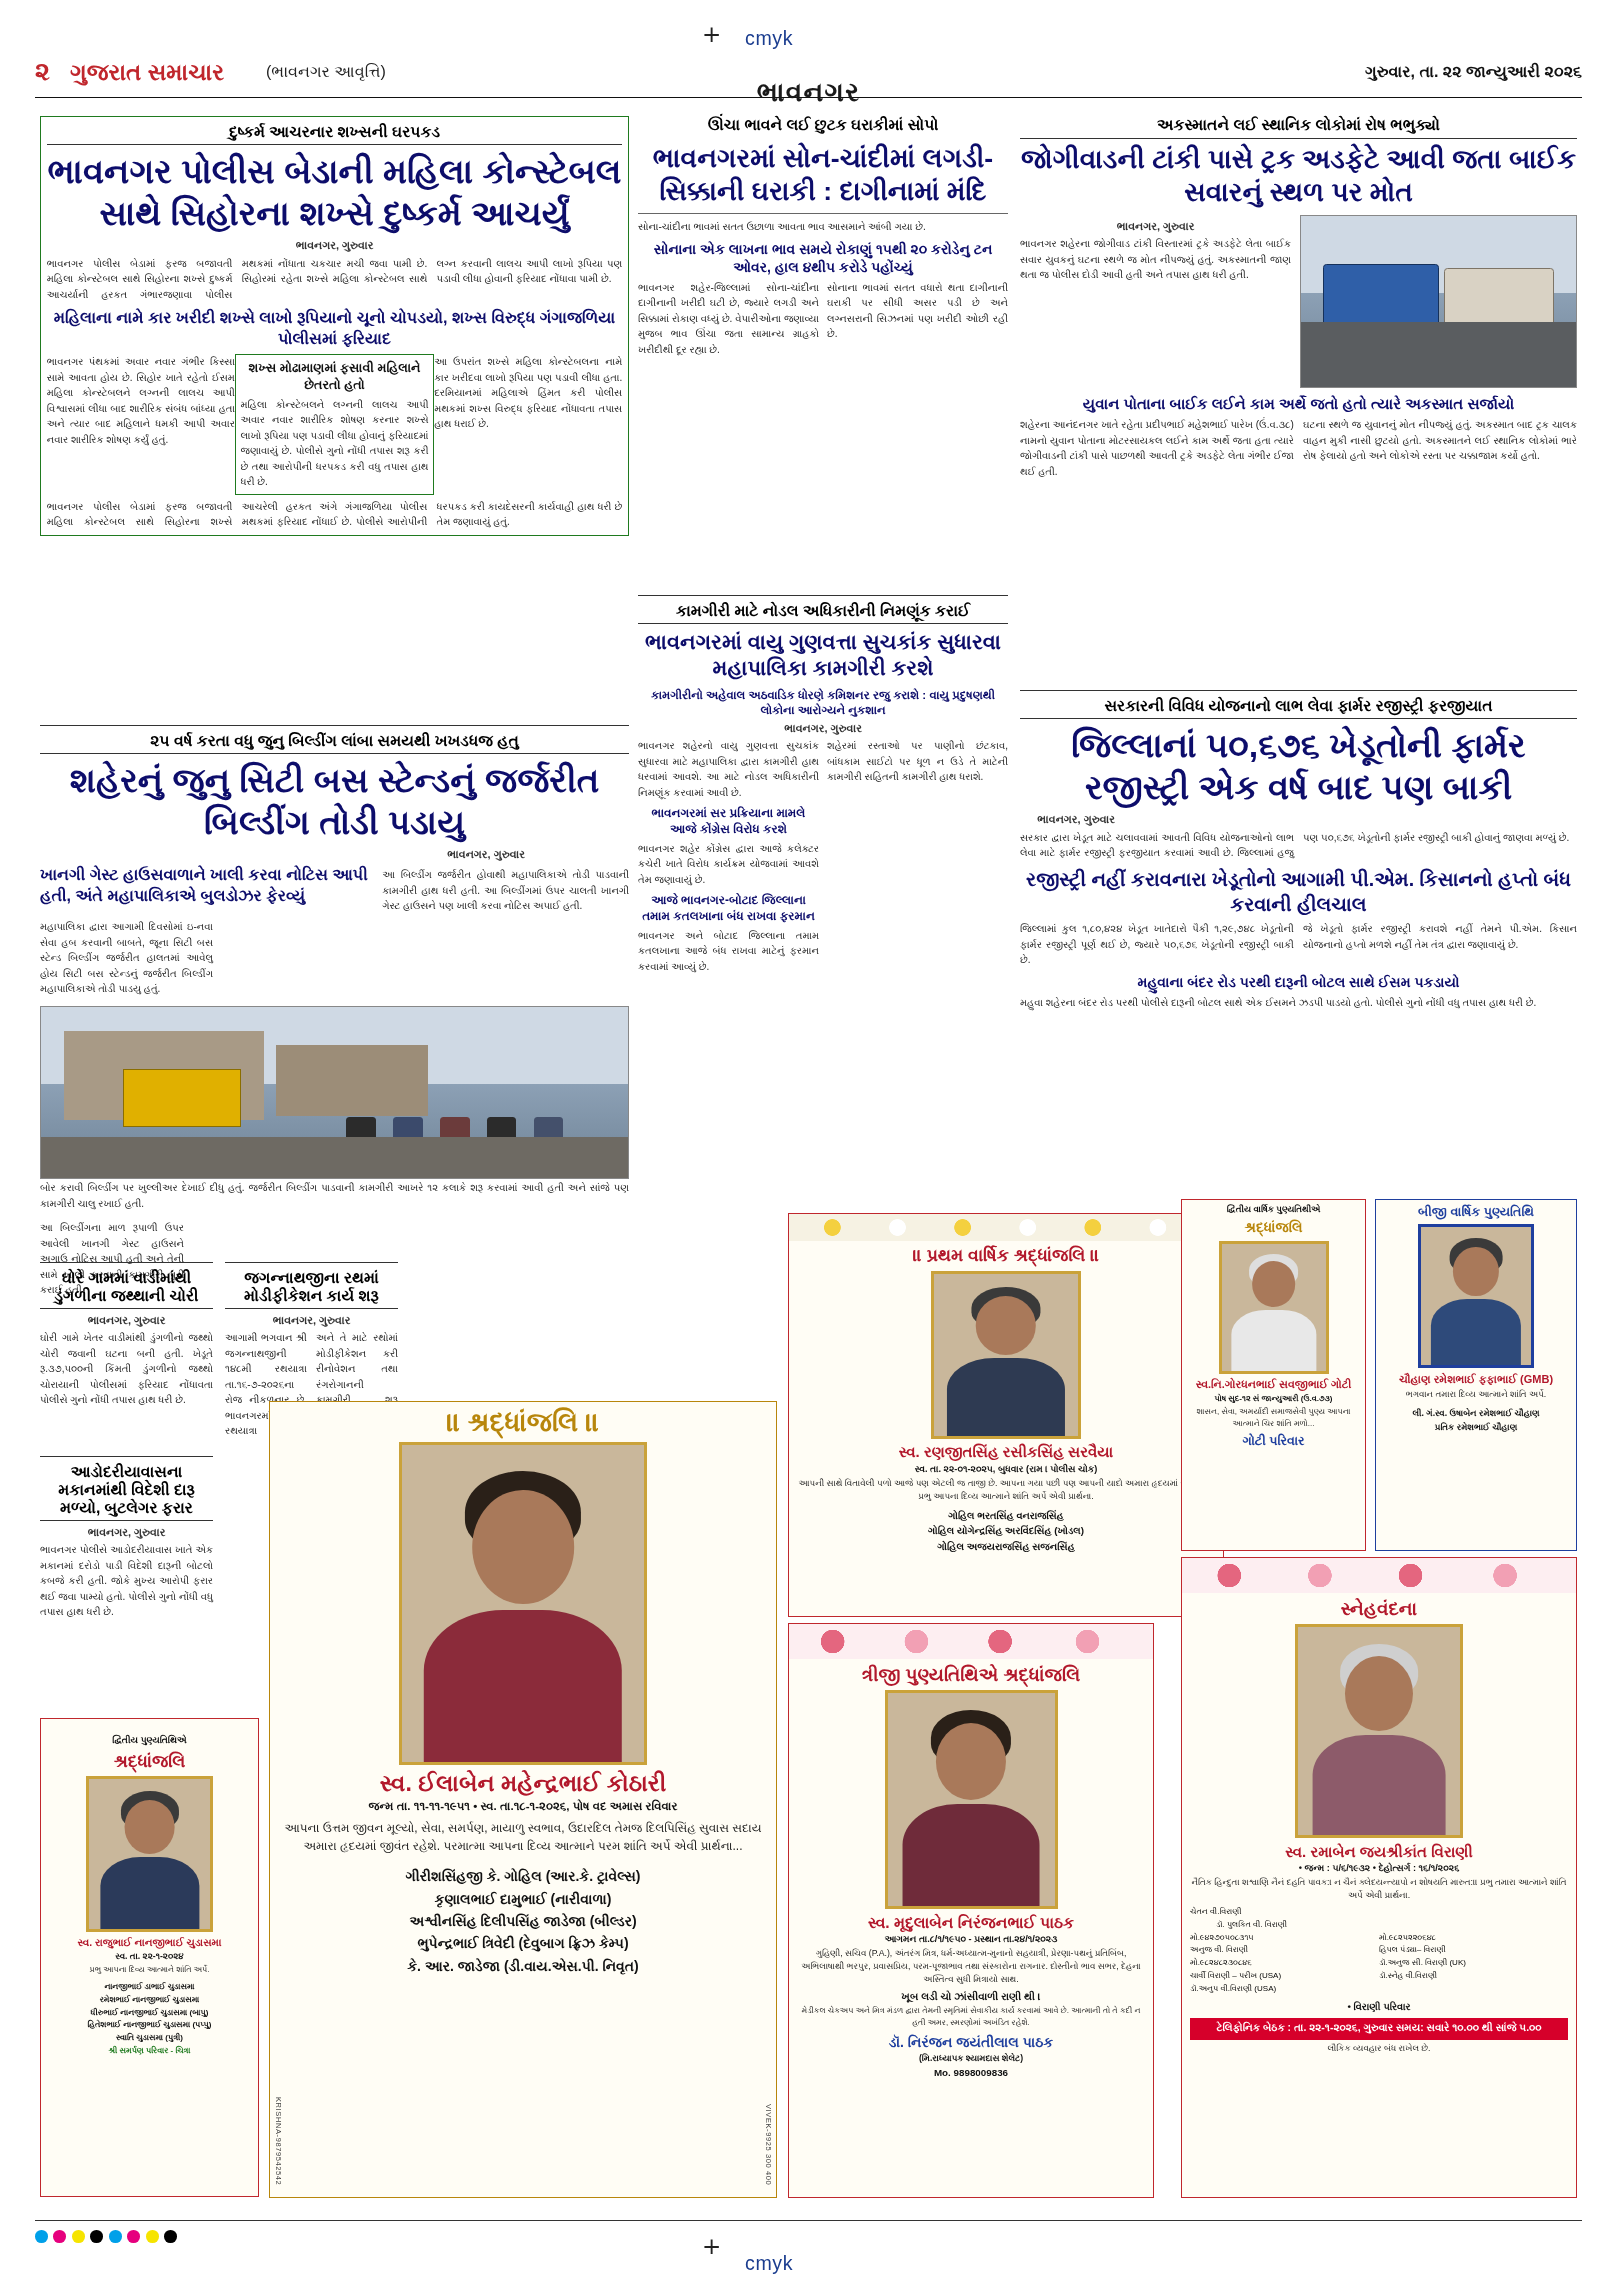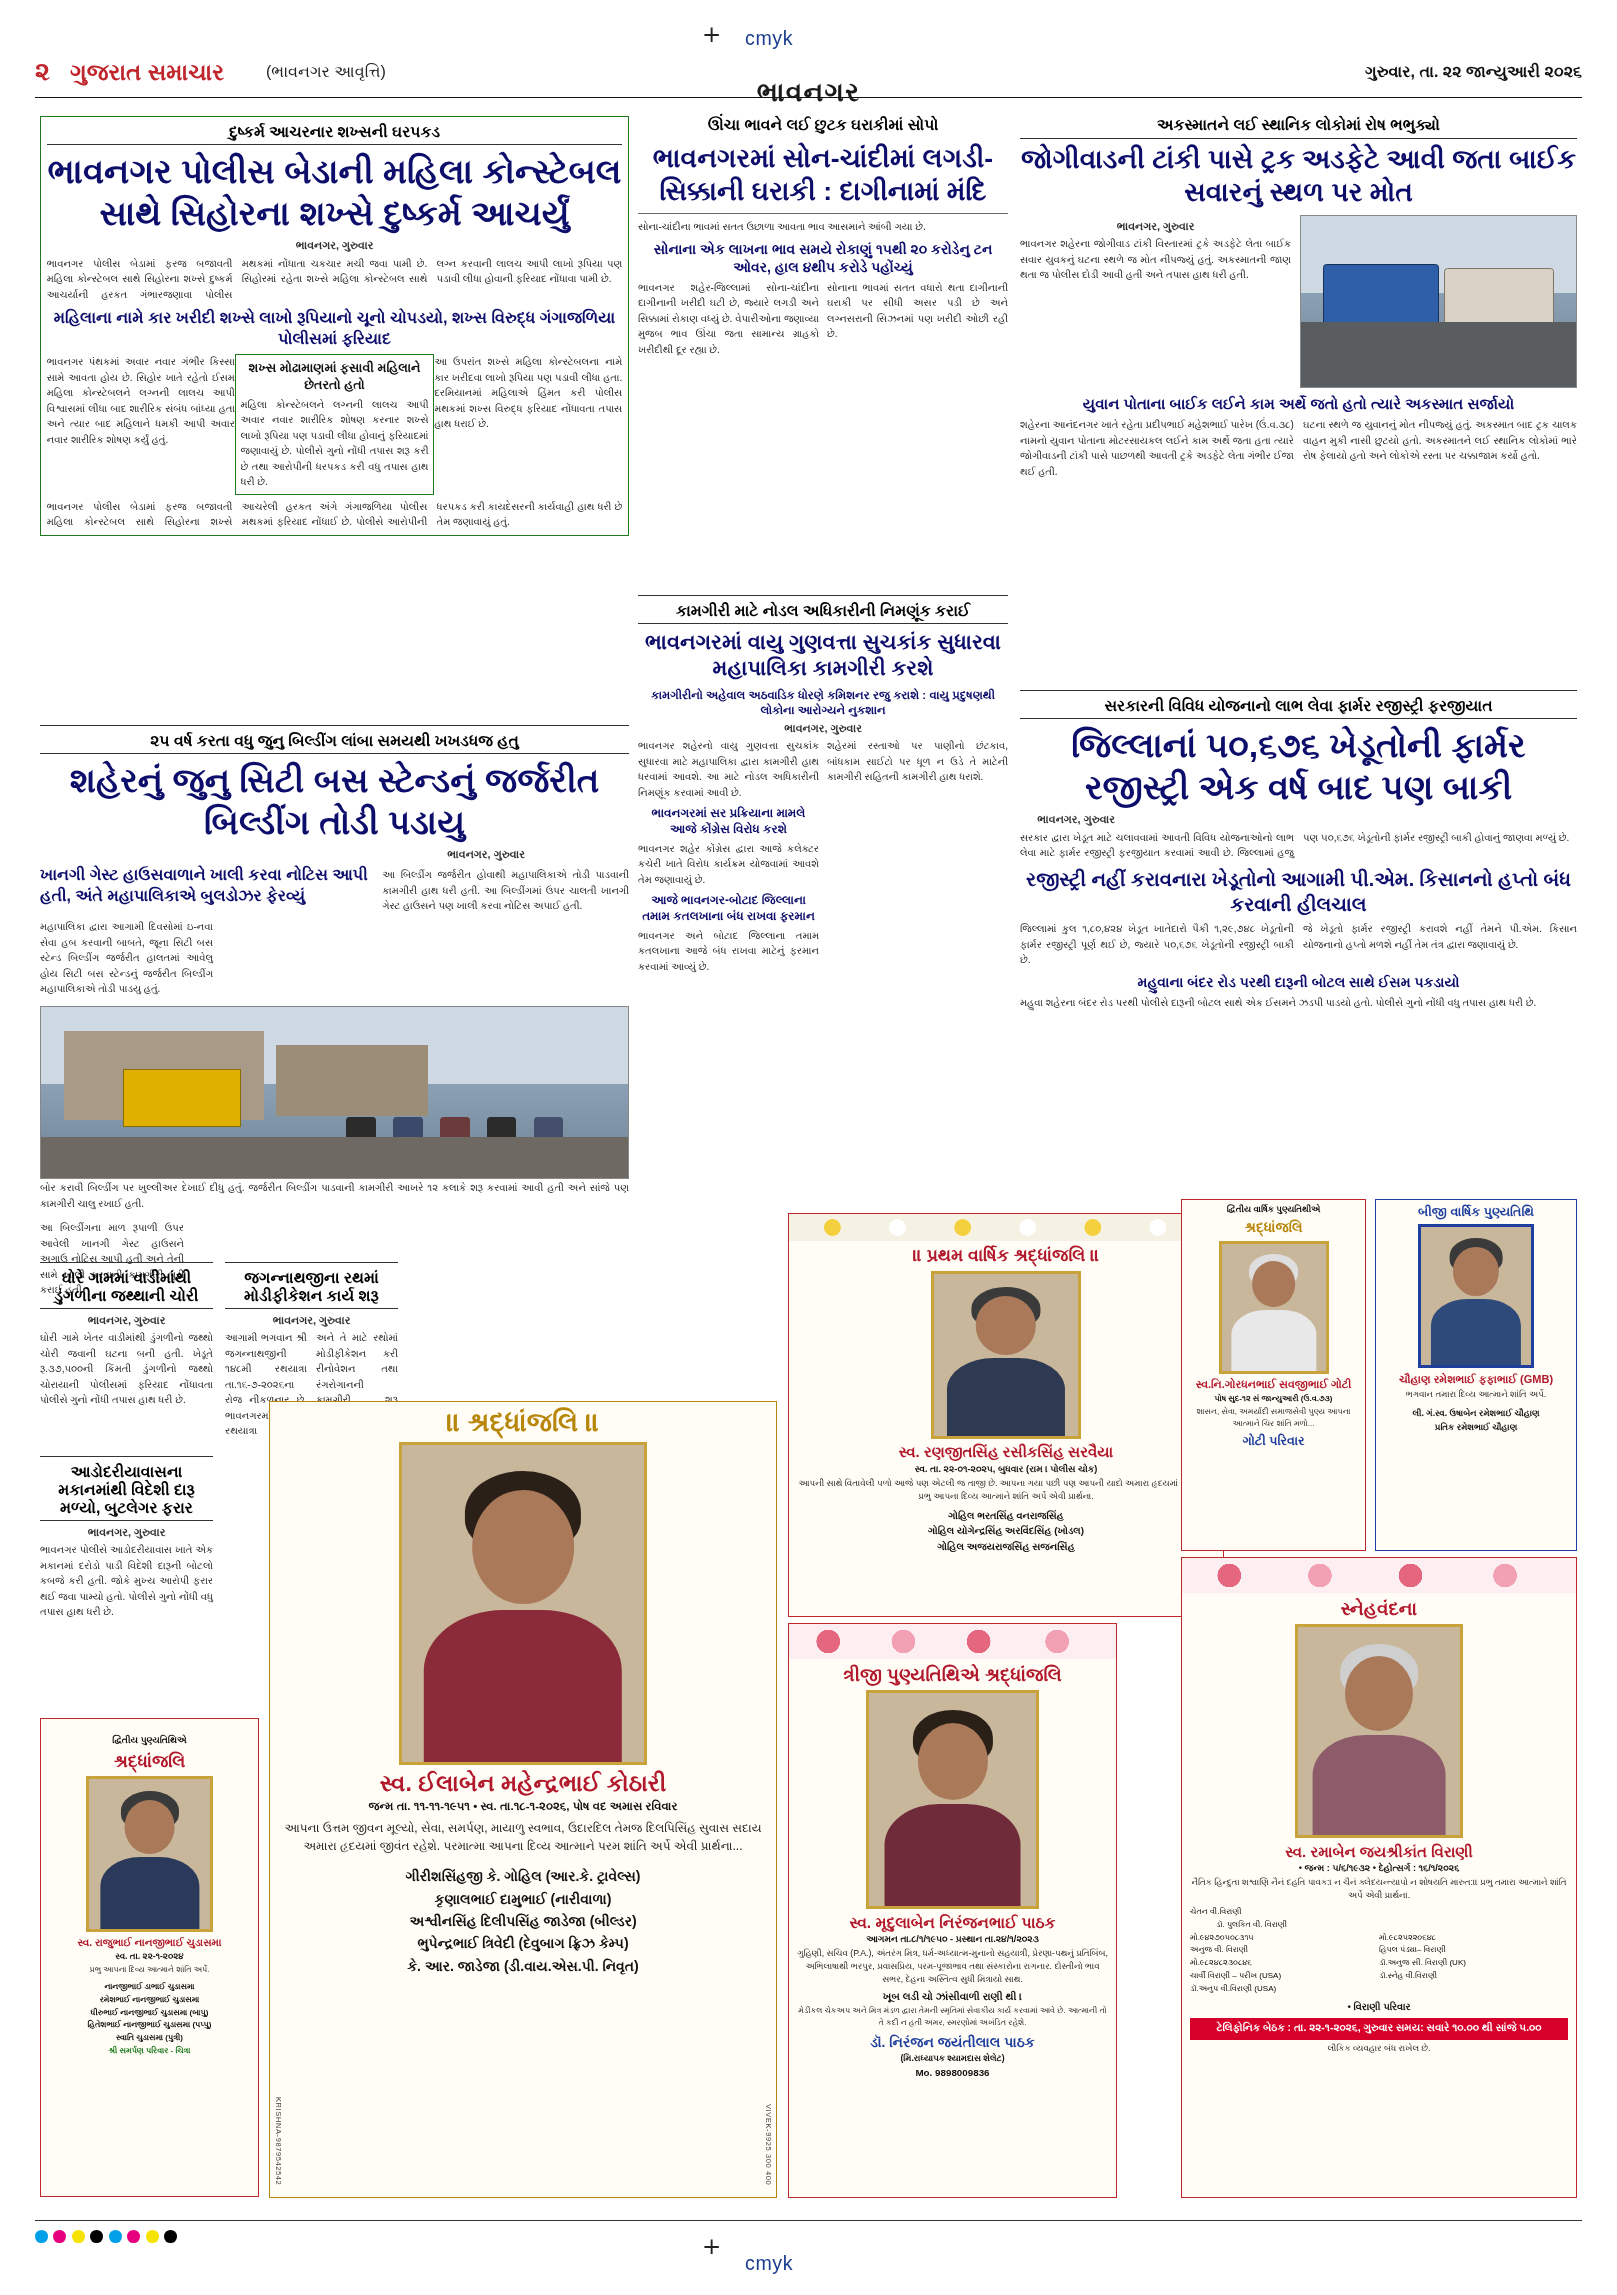--- a/index.html
+++ b/index.html
@@ -492,21 +492,21 @@
       <div class="hair"></div>
         <div class="head"></div>
         <div class="torso" style="background:#2e4a7a;"></div>
     </div>
     <div class="ad-title sm" style="font-size:11px;">ચૌહાણ રમેશભાઈ ફફાભાઈ (GMB)</div>
     <div class="ad-text" style="font-size:8.7px;">ભગવાન તમારા દિવ્ય આત્માને શાંતિ અર્પે.</div>
     <div class="ad-names" style="font-size:8.7px; margin-top:5.8px;">લી. ગં.સ્વ. ઉષાબેન રમેશભાઈ ચૌહાણ</div>
     <div class="ad-names" style="font-size:8.7px;">પ્રતિક રમેશભાઈ ચૌહાણ</div>
   </div>
 
-  <div class="ad" style="left:788px; top:1623px; width:329px; height:575px;">
+  <div class="ad" style="left:788px; top:1623px; width:366px; height:575px;">
     <div class="rose-band"></div>
     <div class="ad-title" style="font-size:18.5px;">ત્રીજી પુણ્યતિથિએ શ્રદ્ધાંજલિ</div>
     <div class="portrait" style="width:173px; height:219px;">
       <div class="hair"></div>
         <div class="head"></div>
         <div class="torso" style="background:#6f2b3a;"></div>
     </div>
     <div class="ad-title sm" style="font-size:15.6px;">સ્વ. મૃદુલાબેન નિરંજનભાઈ પાઠક</div>
     <div class="ad-sub" style="font-size:9.2px;">આગમન તા.૮/૧/૧૯૫૦ - પ્રસ્થાન તા.૨૪/૧/૨૦૨૩</div>
     <div class="ad-text" style="font-size:8.7px;">ગુહિણી, સચિવ (P.A.), અંતરંગ મિત્ર, ધર્મ-અધ્યાત્મ-મુનાનો સહયાત્રી, પ્રેરણા-પથનું પ્રતિબિંબ, અભિલાષાથી ભરપુર, પ્રવાસપ્રિય, પરમ-પૂજાભાવ તથા સંસ્કારોના રાગનાર. દોસ્તીનો ભાવ સભર, દેહના અસ્તિત્વ સુધી મિત્રાયો સાથ.</div>

